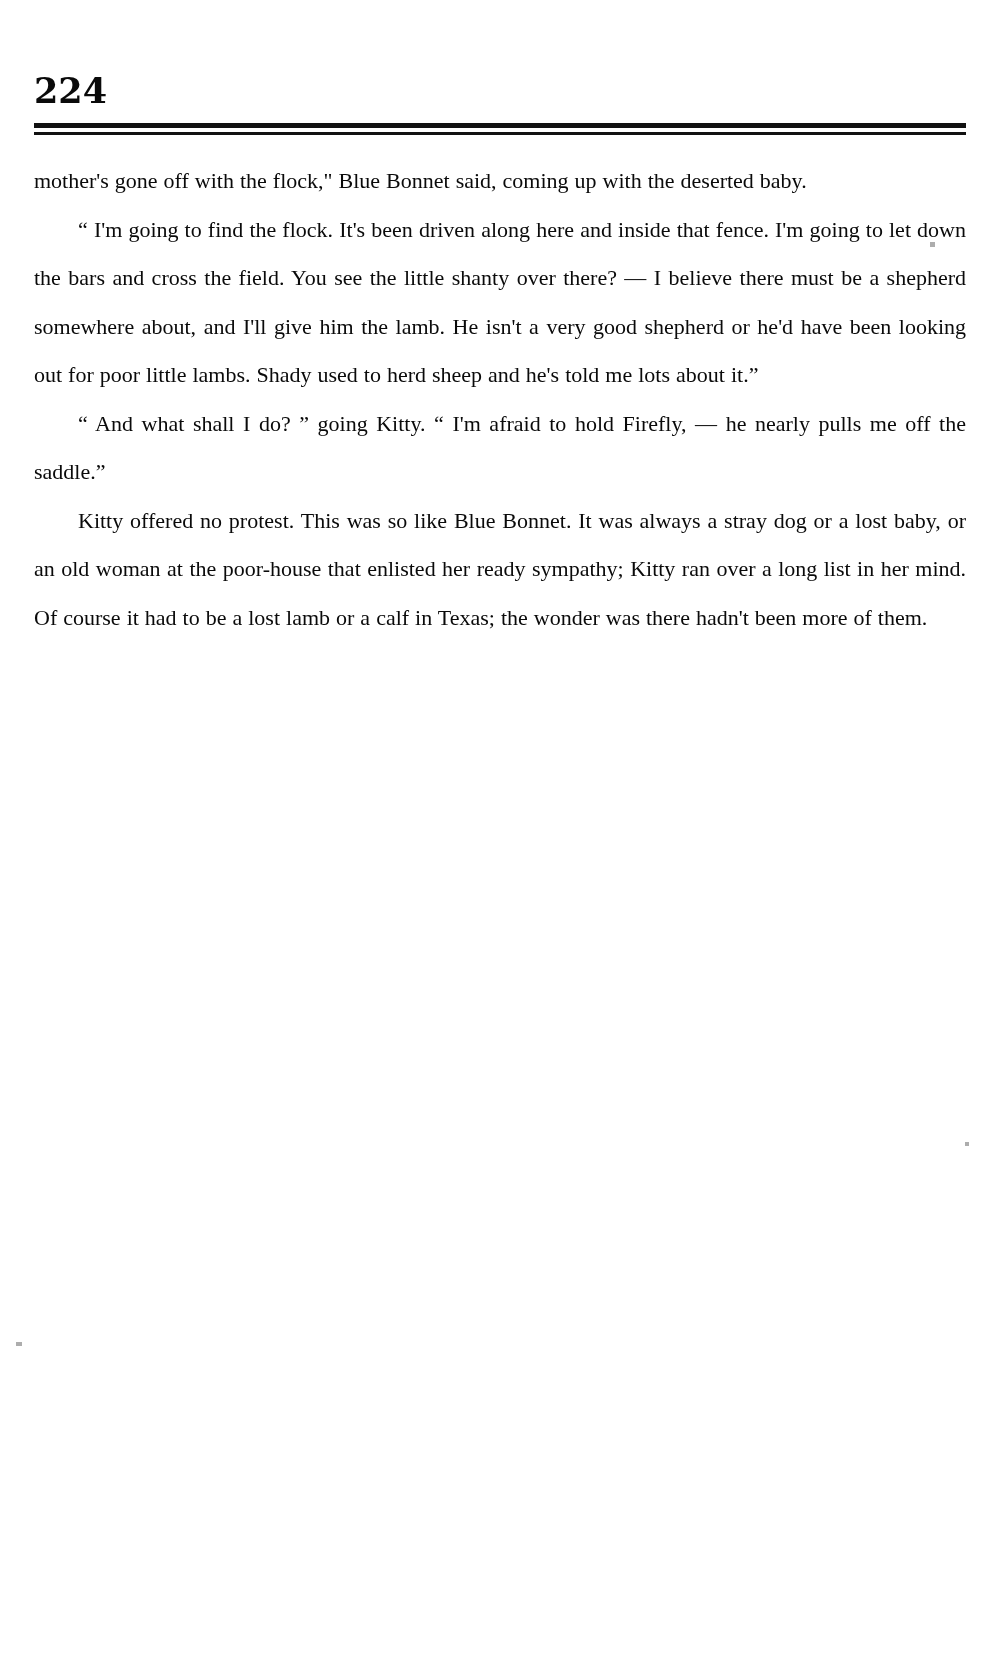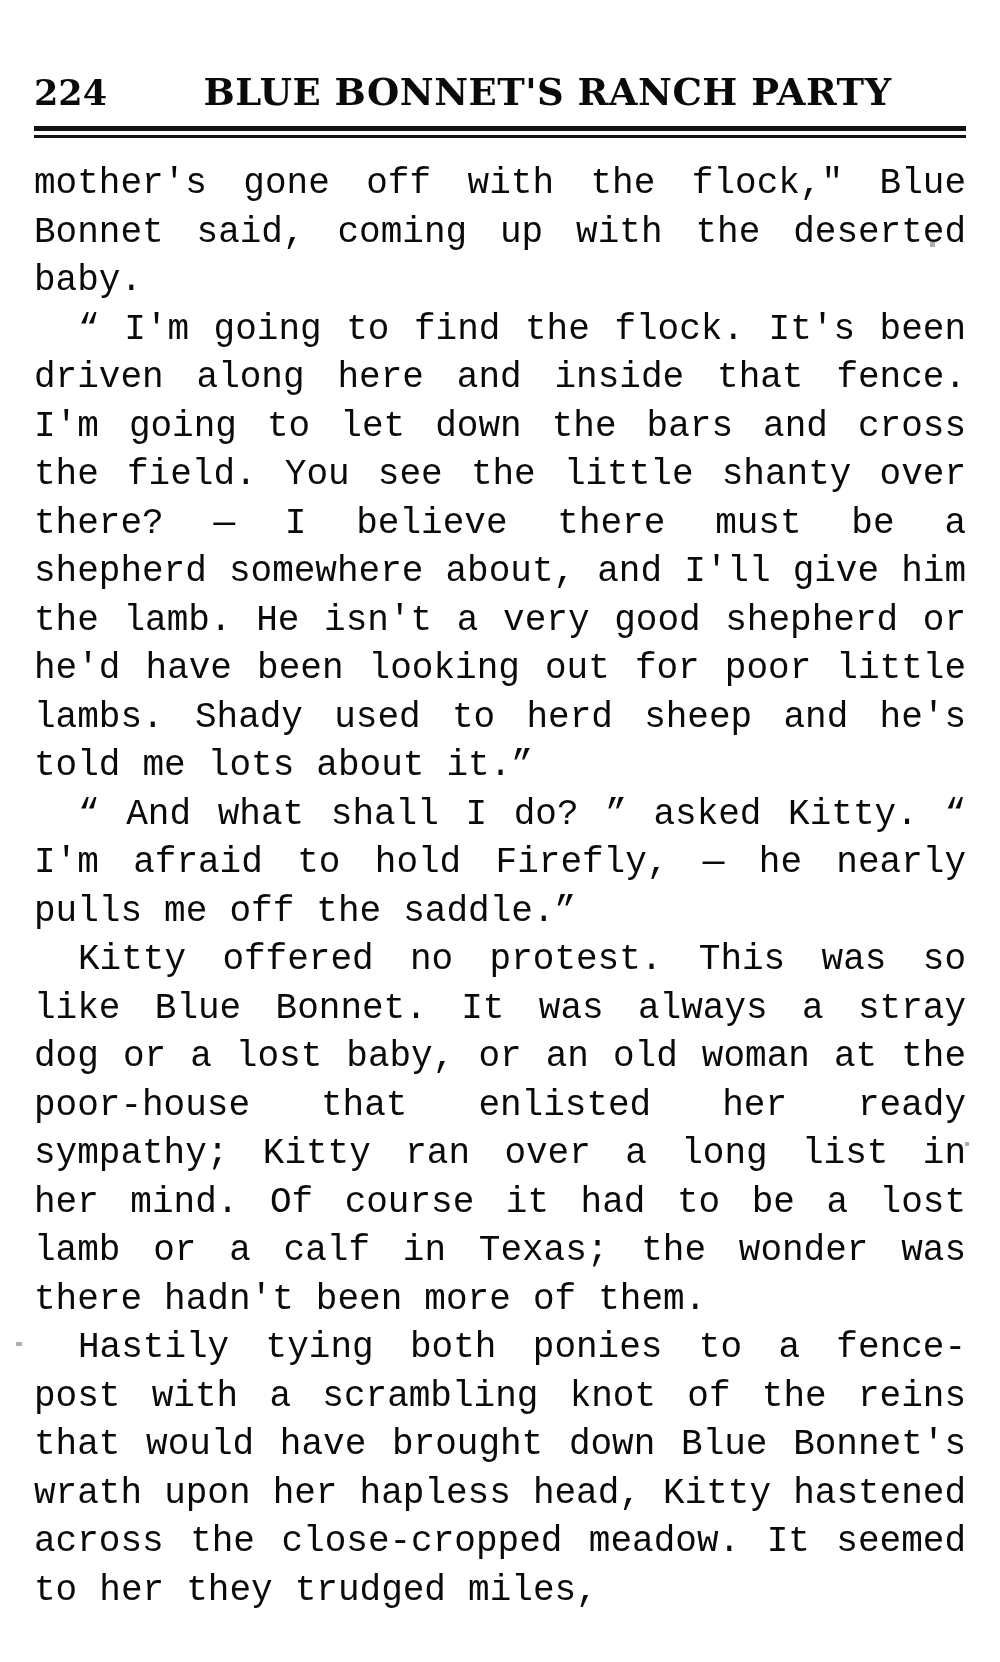--- a/index.html
+++ b/index.html
@@ -52,22 +52,22 @@
   }
   .rule-gap {
     height: 4px;
     background: #fff;
   }
   .rule-thin {
     height: 3px;
     background: #111;
   }
   .body-text {
-    font-family: Liberation Mono, monospace;
-    font-size: 36px;
+    font-family: Liberation Serif, serif;
+    font-size: 22px;
     line-height: 48.5px;
     text-align: justify;
     text-justify: inter-word;
     -webkit-hyphens: none;
     hyphens: none;
     word-spacing: 0.5px;
   }
   .body-text p {
     margin: 0;
   }
@@ -80,34 +80,32 @@
     opacity: 0.55;
   }
 </style>
 </head>
 <body>
 
 <div class="page">
 
   <div class="running-head">
     <span class="folio">224</span>
-    <span class="head-title">BLUE BONNET'S RANCH PARTY</span>
   </div>
 
   <div class="rule-group">
     <div class="rule-thick"></div>
     <div class="rule-gap"></div>
     <div class="rule-thin"></div>
   </div>
 
   <div class="body-text">
     <p>mother's gone off with the flock," Blue Bonnet said, coming up with the deserted baby.</p>
     <p class="indent">“ I'm going to find the flock.  It's been driven along here and inside that fence.  I'm going to let down the bars and cross the field.  You see the little shanty over there? — I believe there must be a shepherd somewhere about, and I'll give him the lamb.  He isn't a very good shepherd or he'd have been looking out for poor little lambs.  Shady used to herd sheep and he's told me lots about it.”</p>
-    <p class="indent">“ And what shall I do? ” asked Kitty.  “ I'm afraid to hold Firefly, — he nearly pulls me off the saddle.”</p>
+    <p class="indent">“ And what shall I do? ” going Kitty.  “ I'm afraid to hold Firefly, — he nearly pulls me off the saddle.”</p>
     <p class="indent">Kitty offered no protest.  This was so like Blue Bonnet.  It was always a stray dog or a lost baby, or an old woman at the poor-house that enlisted her ready sympathy; Kitty ran over a long list in her mind.  Of course it had to be a lost lamb or a calf in Texas; the wonder was there hadn't been more of them.</p>
-    <p class="indent">Hastily tying both ponies to a fence-post with a scrambling knot of the reins that would have brought down Blue Bonnet's wrath upon her hapless head, Kitty hastened across the close-cropped meadow.  It seemed to her they trudged miles,</p>
   </div>
 
   <div class="speck" style="left:930px; top:200px; width:5px; height:5px;"></div>
   <div class="speck" style="left:16px; top:1300px; width:6px; height:4px;"></div>
   <div class="speck" style="left:965px; top:1100px; width:4px; height:4px;"></div>
 
 </div>
 
 </body></html>

